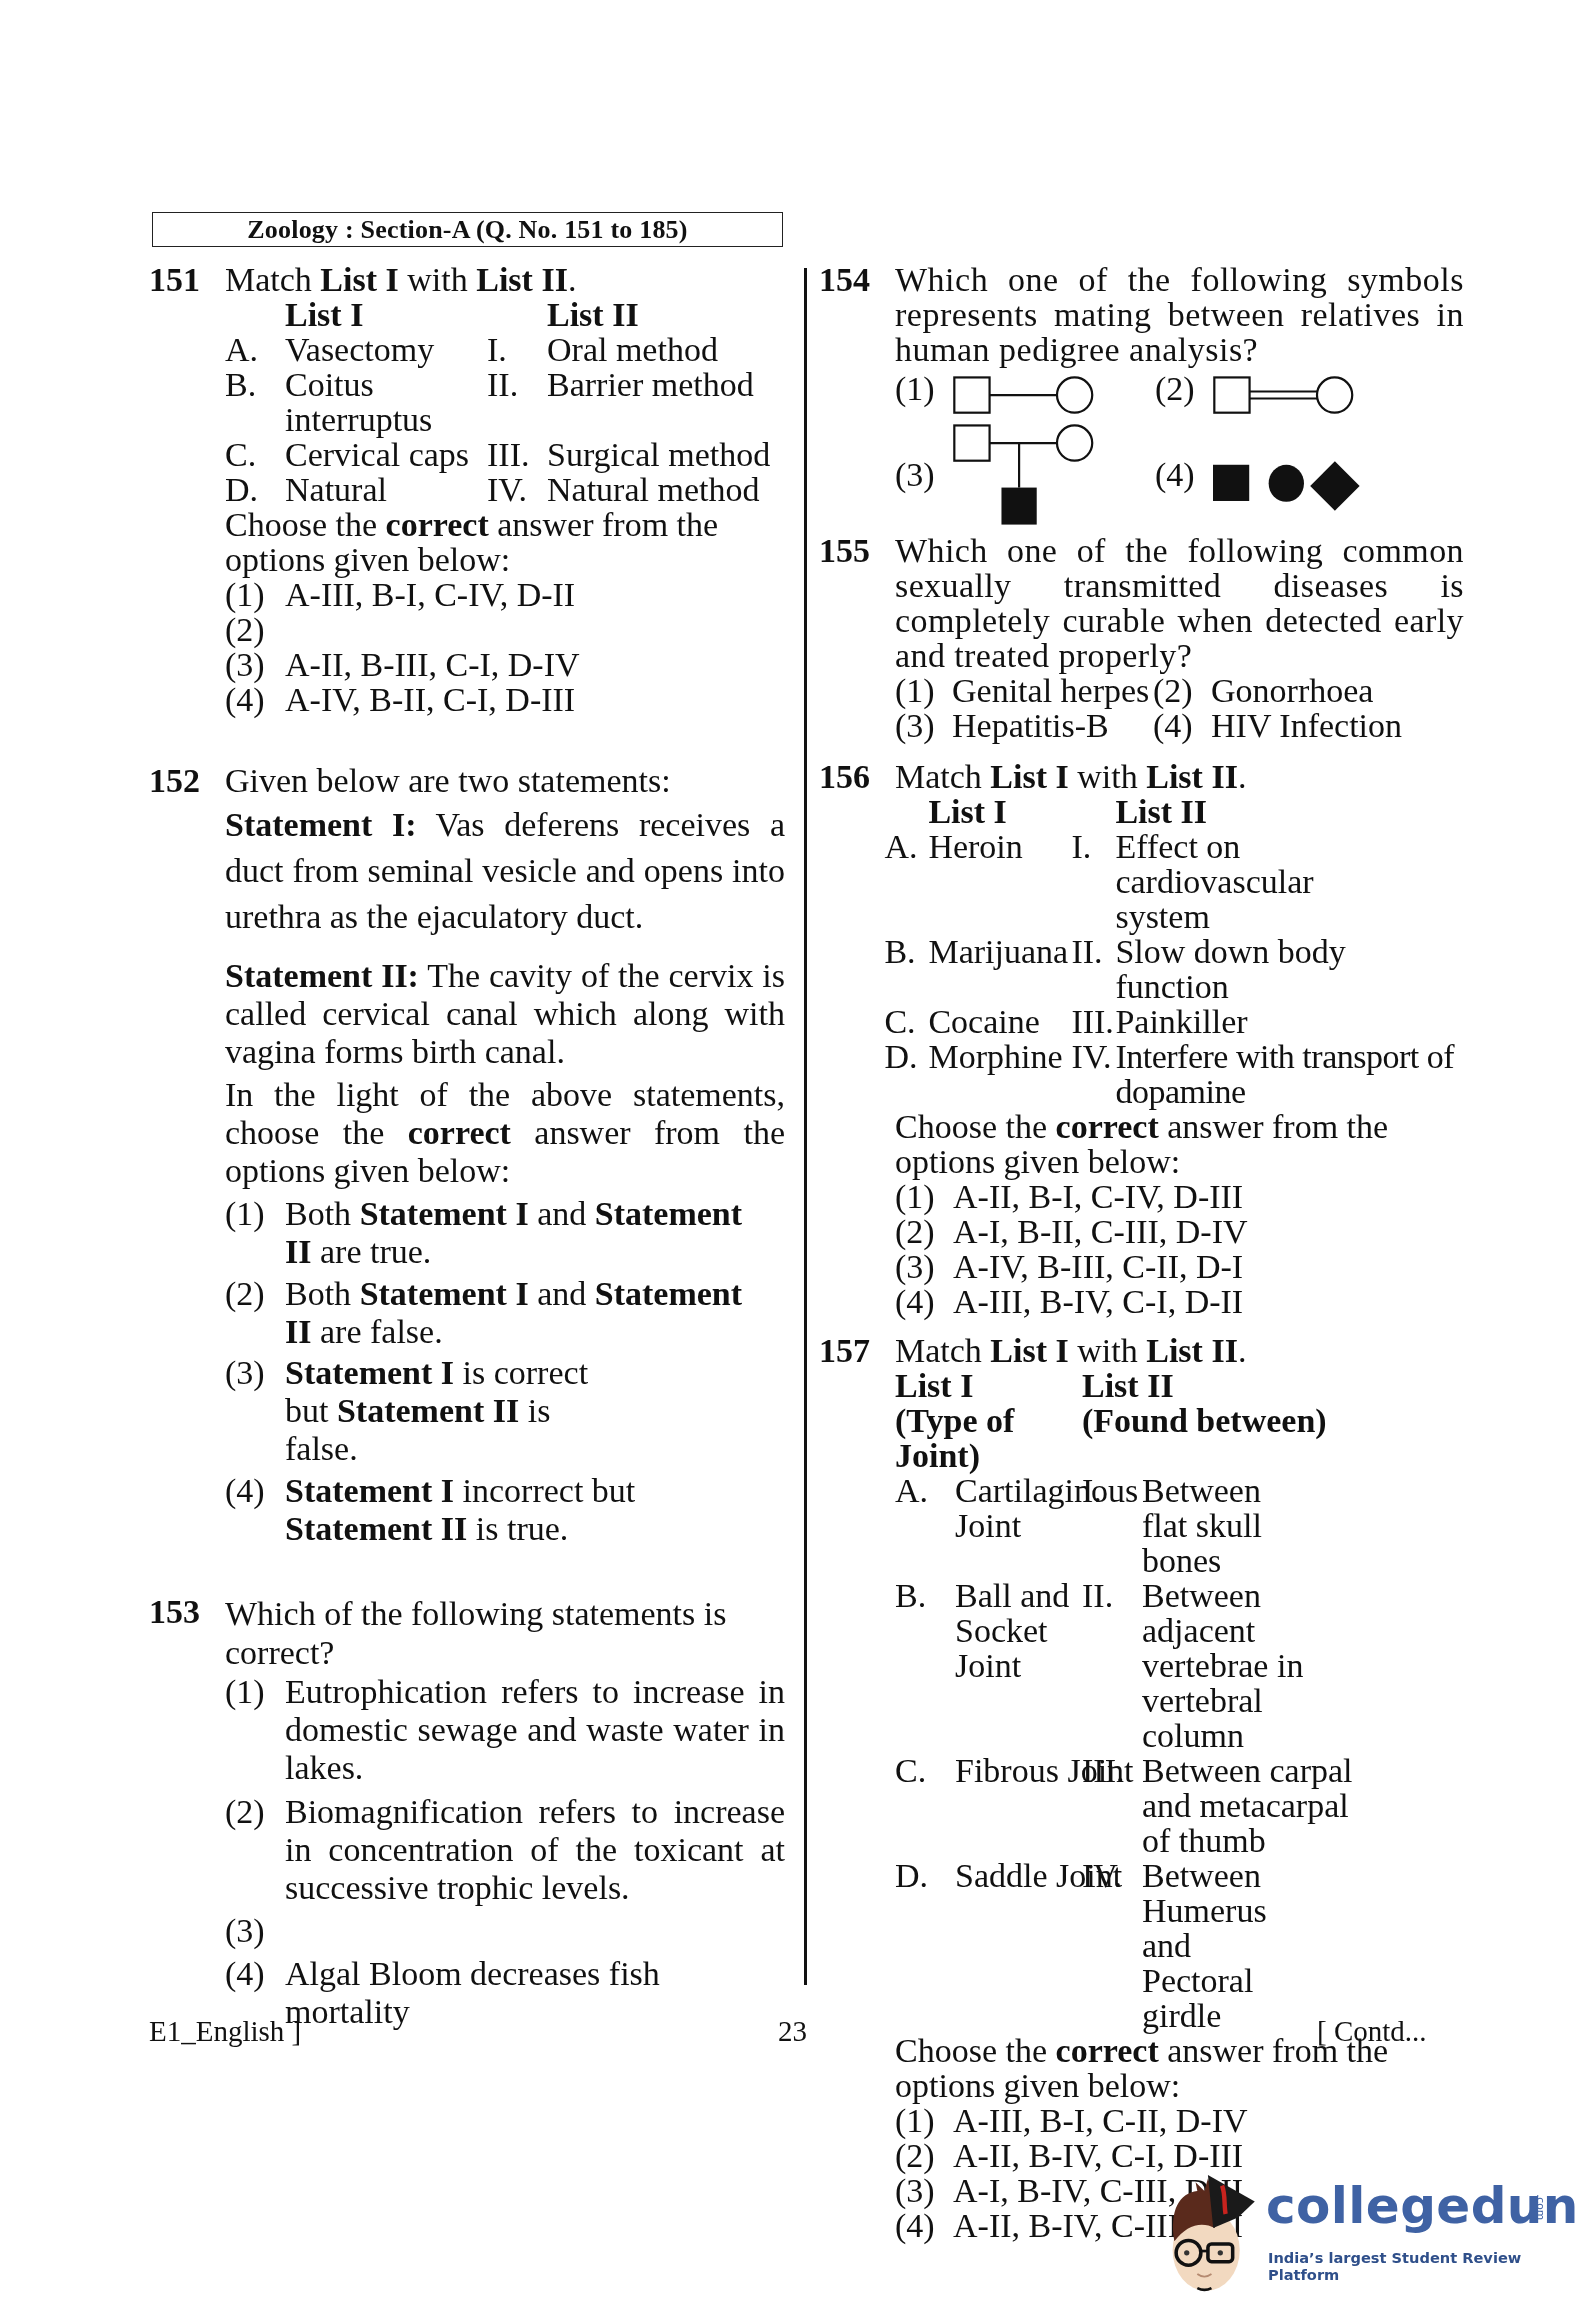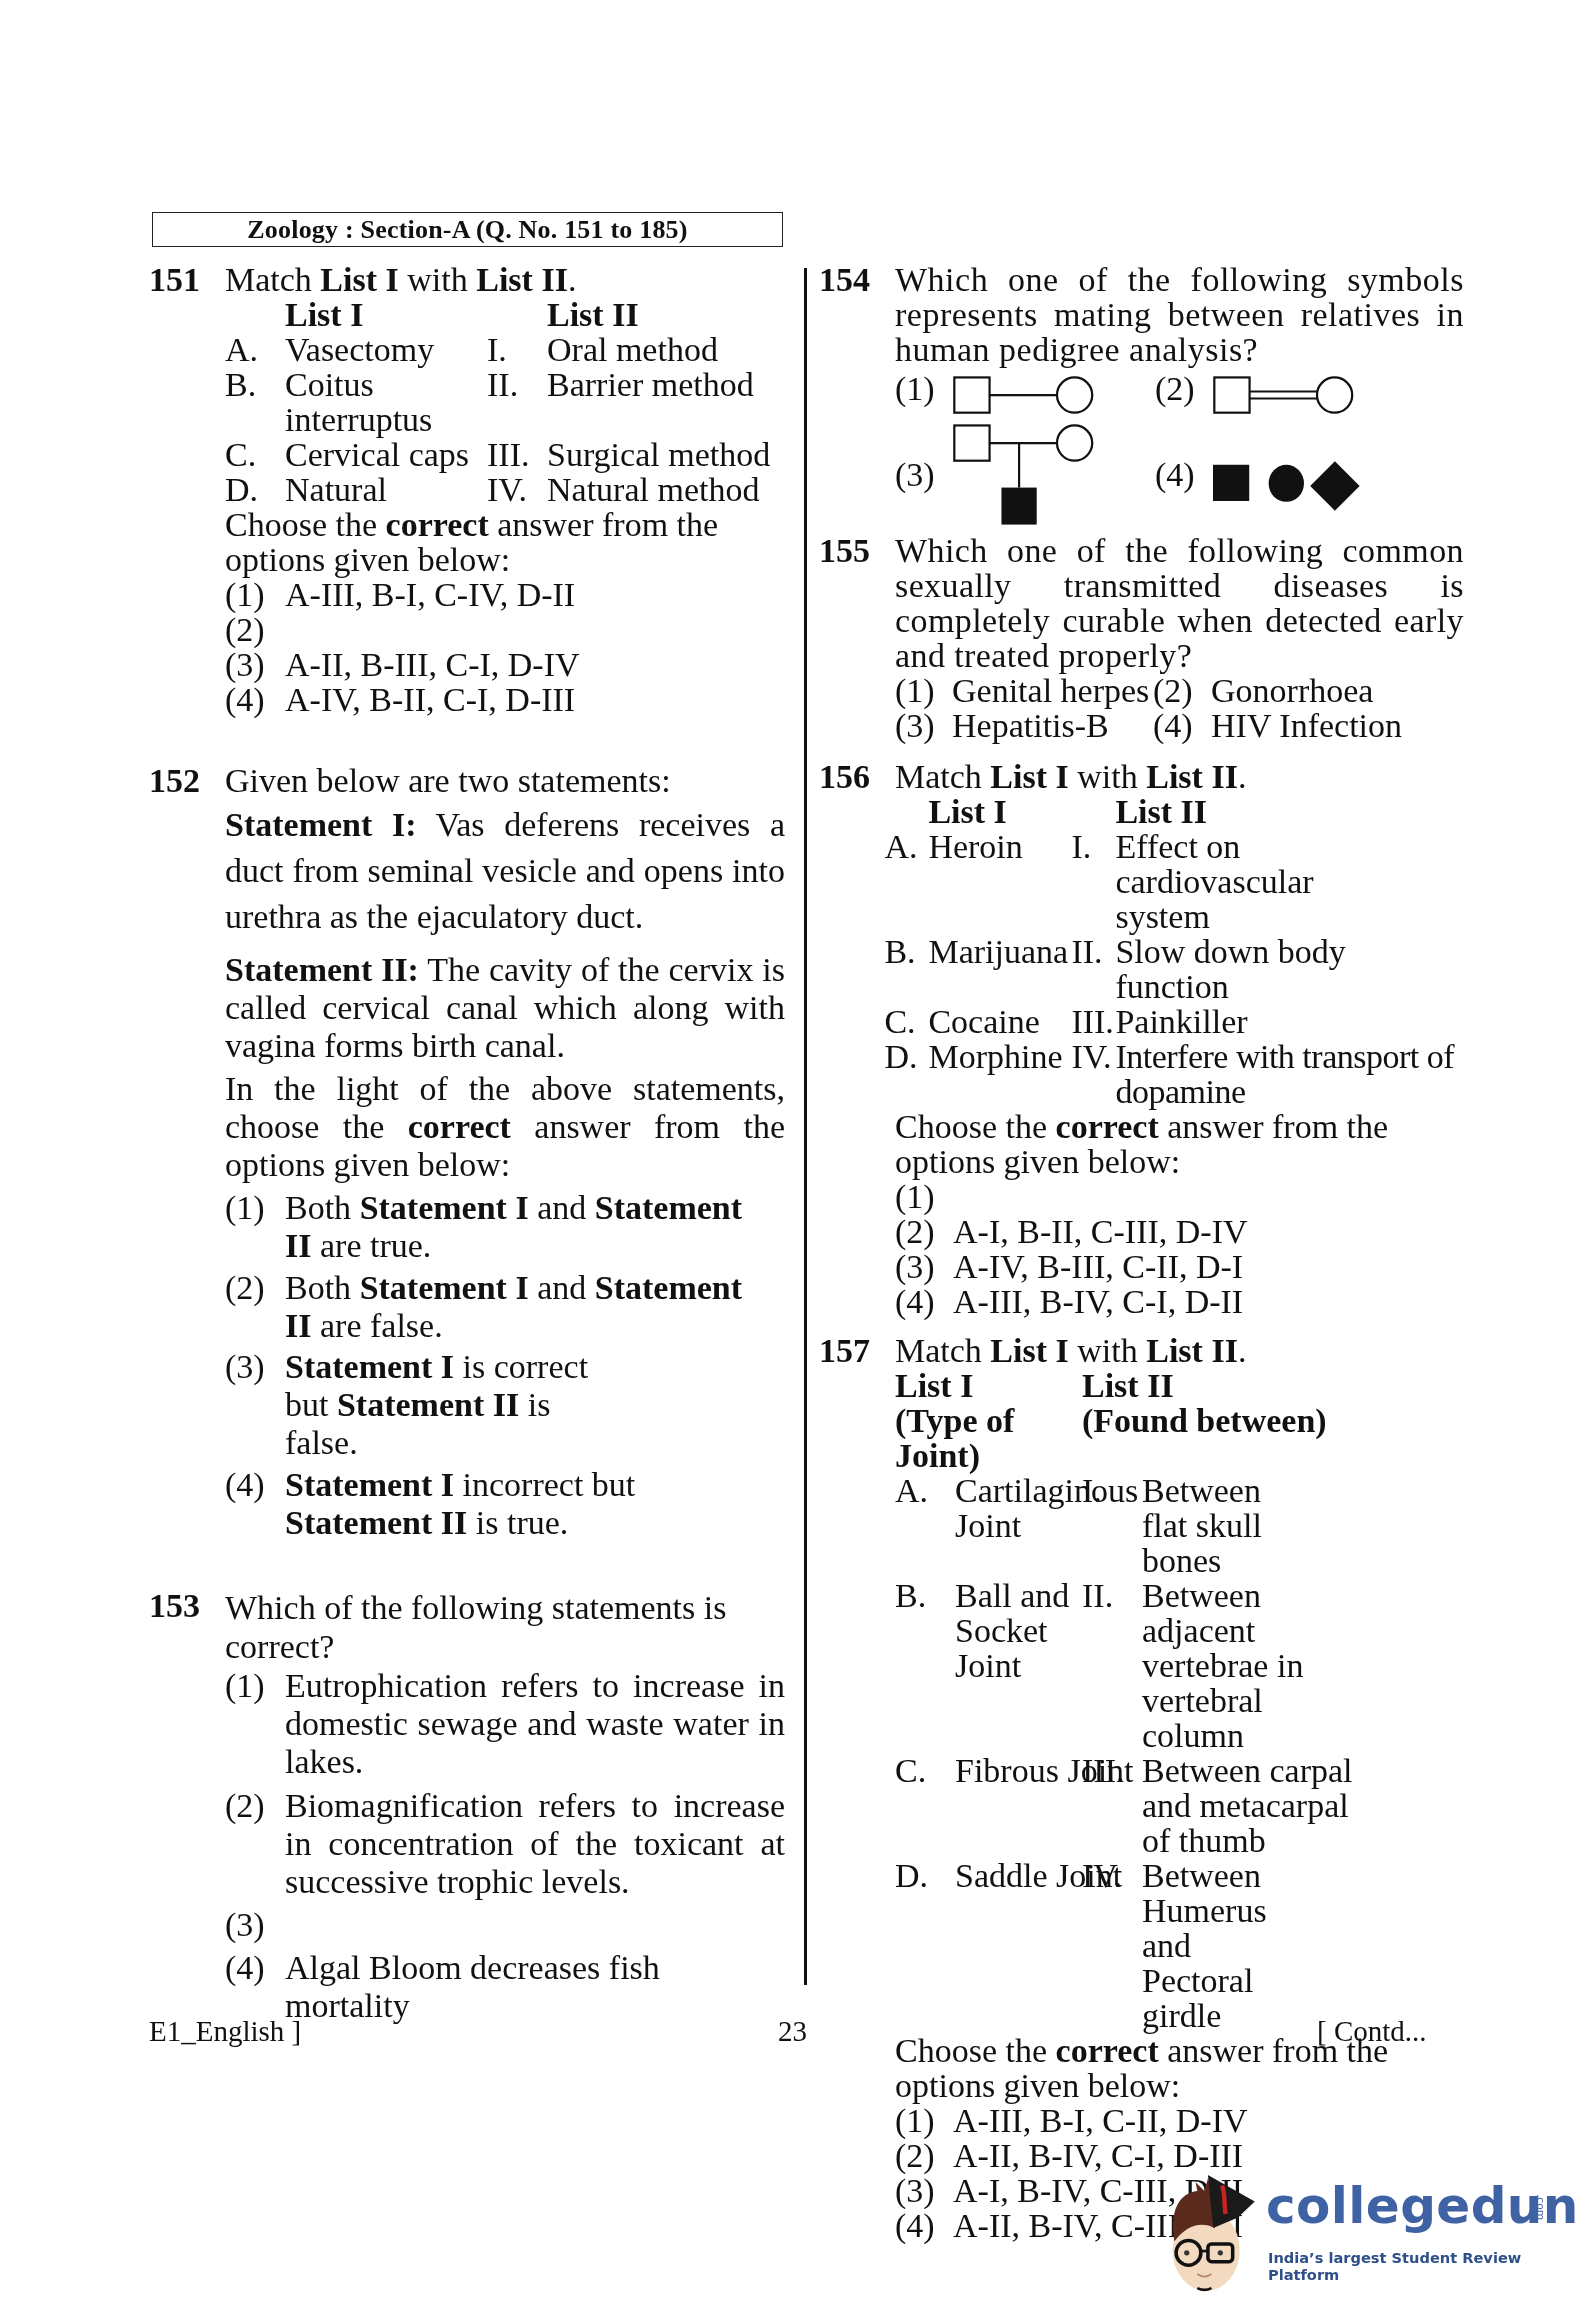--- a/index.html
+++ b/index.html
@@ -107,21 +107,21 @@
           <span class="t">A-IV, B-II, C-I, D-III</span>
         </div>
     </div>
 
     <div class="spacer-l"></div>
 
     <div class="q">
       <span class="qno">152</span>
       <div style="margin-bottom:3.5px">Given below are two statements:</div>
       <div class="j" style="line-height:46px"><b>Statement I:</b><span> Vas deferens receives a duct from seminal vesicle and opens into urethra as the ejaculatory duct.</span></div>
-      <div class="j" style="line-height:38px;margin-top:11px"><b>Statement II:</b><span> The cavity of the cervix is called cervical canal which along with vagina forms birth canal.</span></div>
+      <div class="j" style="line-height:38px;margin-top:17px"><b>Statement II:</b><span> The cavity of the cervix is called cervical canal which along with vagina forms birth canal.</span></div>
       <div class="j" style="line-height:38px;margin-top:5.3px"><span>In the light of the above statements, choose the </span><b>correct</b><span> answer from the options given below:</span></div>
 
       <div class="opt" style="line-height:38px;margin-top:5.3px">
           <span class="n">(1)</span>
           <span class="t" style="padding-right:14px"><span>Both </span><b>Statement I</b><span> and </span><b>Statement II</b><span> are true.</span></span>
         </div>
       <div class="opt" style="line-height:38px;margin-top:3.5px">
           <span class="n">(2)</span>
           <span class="t" style="padding-right:14px"><span>Both </span><b>Statement I</b><span> and </span><b>Statement II</b><span> are false.</span></span>
         </div>
@@ -250,20 +250,21 @@
           <span>Painkiller</span>
 
         <span>D.</span>
           <span>Morphine</span>
         <span>IV.</span>
           <span style="letter-spacing:-0.5px">Interfere with transport of dopamine</span>
       </div>
       <div><span>Choose the </span><b>correct</b><span> answer from the options given below:</span></div>
       <div class="opt">
           <span class="n" style="width:58px;flex:0 0 58px">(1)</span>
+          <span class="t">A-II, B-I, C-IV, D-III</span>
         </div>
       <div class="opt">
           <span class="n" style="width:58px;flex:0 0 58px">(2)</span>
           <span class="t">A-I, B-II, C-III, D-IV</span>
         </div>
       <div class="opt">
           <span class="n" style="width:58px;flex:0 0 58px">(3)</span>
           <span class="t">A-IV, B-III, C-II, D-I</span>
         </div>
       <div class="opt">

